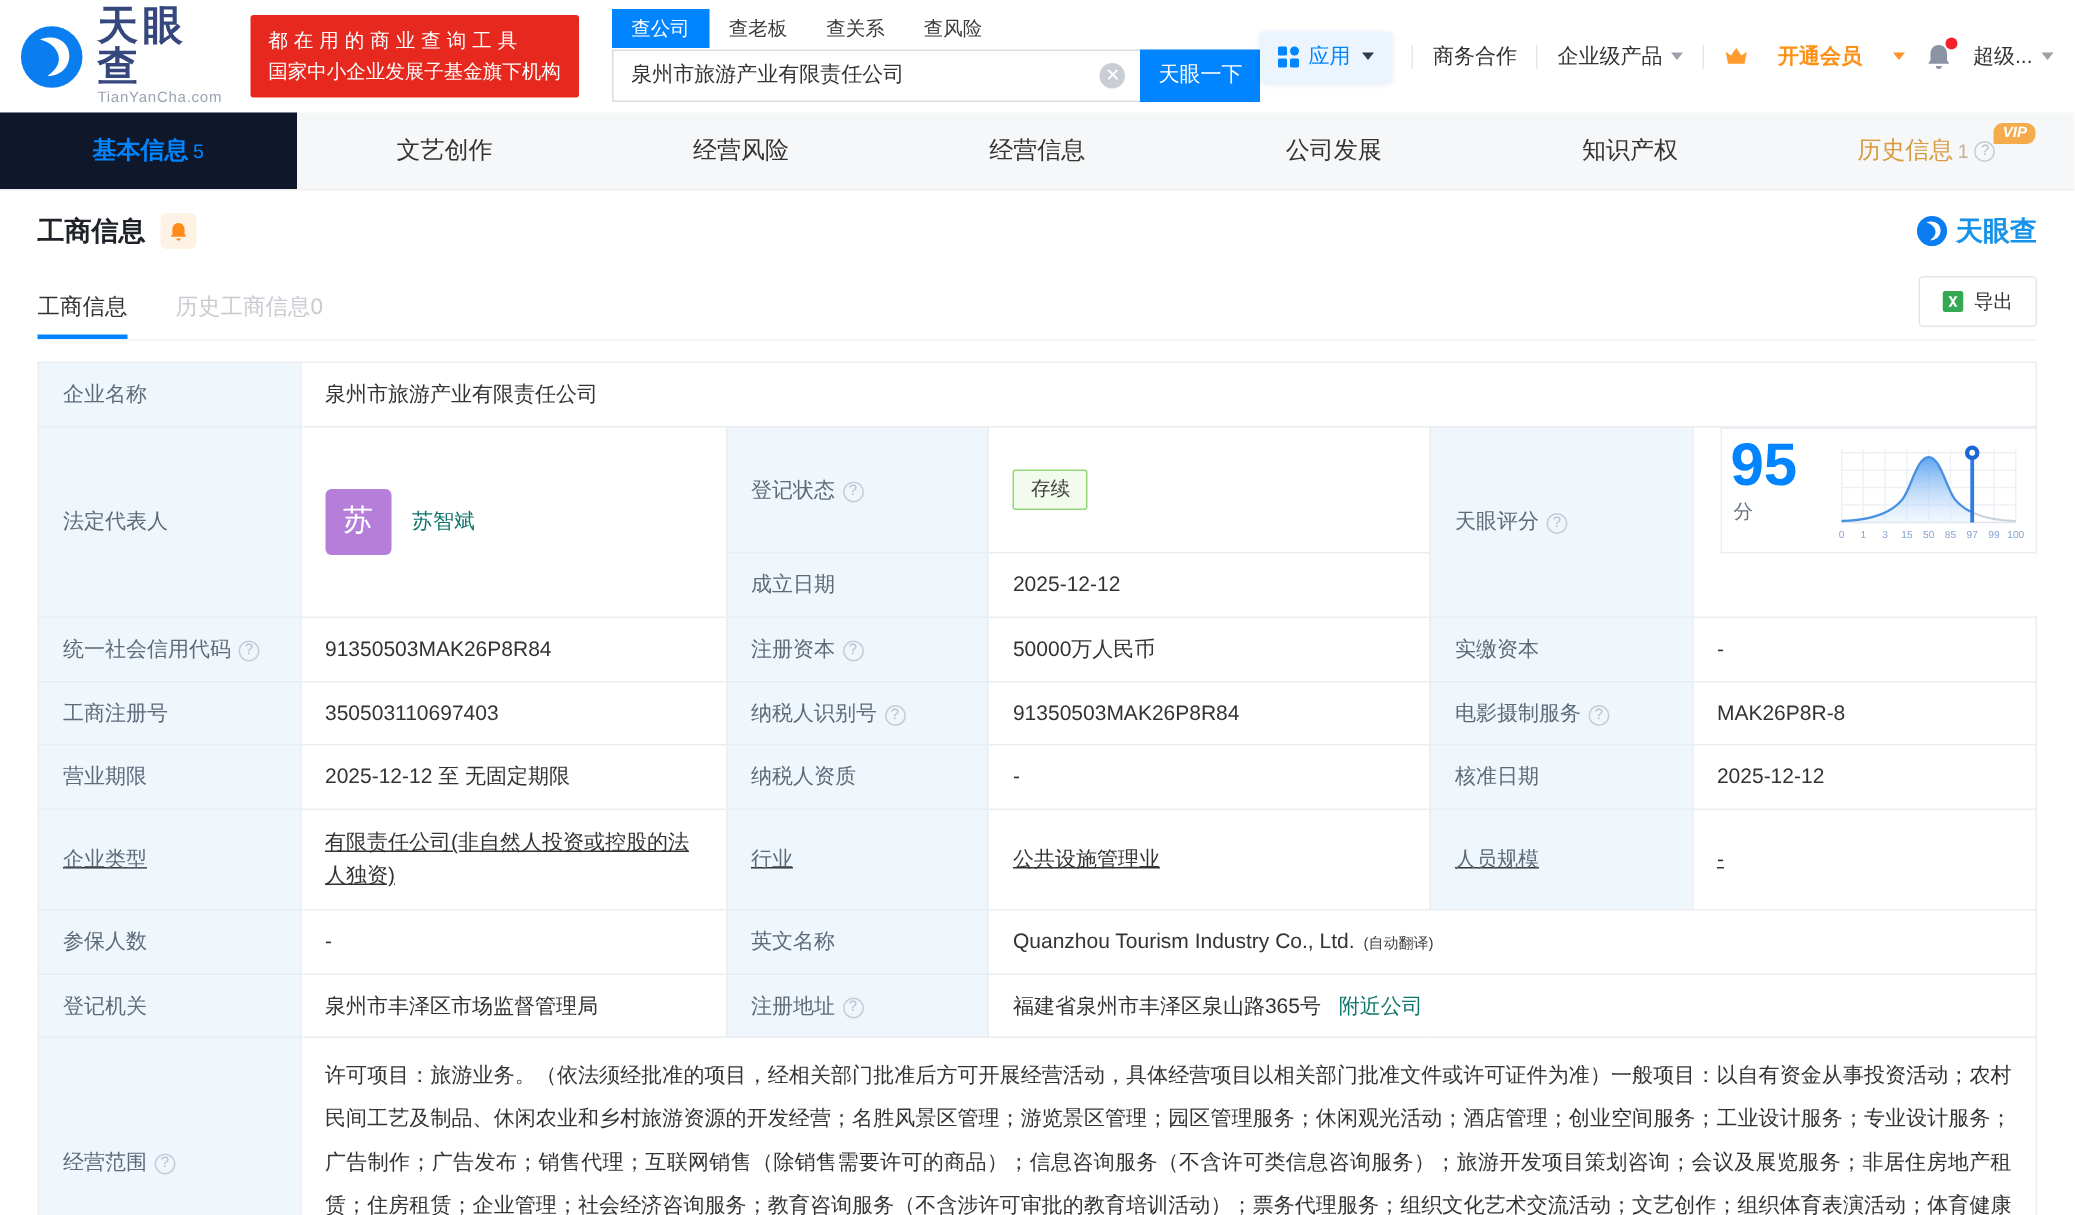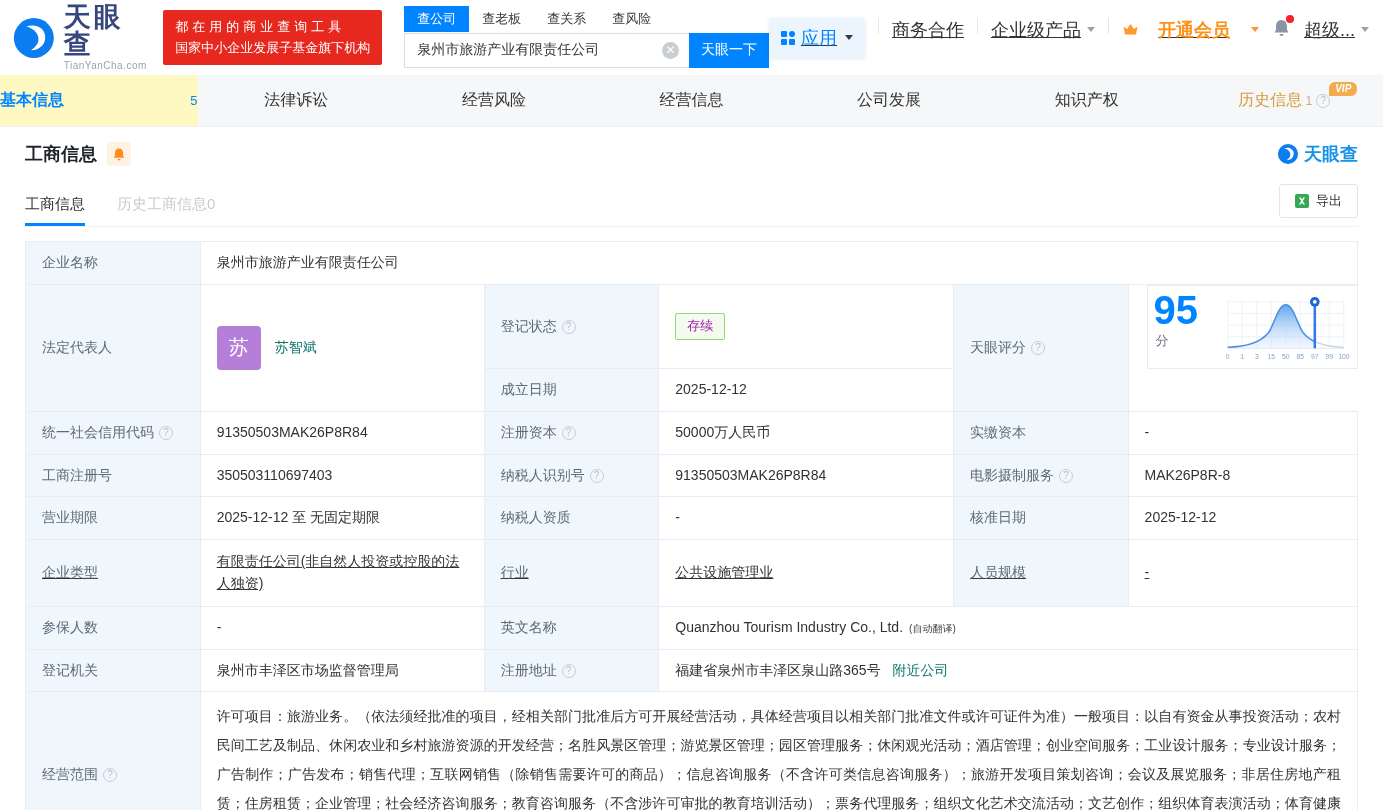--- a/index.html
+++ b/index.html
@@ -20,41 +20,41 @@
   .search-tabs { display:flex; align-items:flex-end; gap:0; height:24px; }
   .search-tab { font-size:13px; color:#3a3a3a; padding:4px 13px; cursor:pointer; }
   .search-tab.active { background:#0084ff; color:#fff; }
   .search-row { display:flex; height:35px; margin-top:1px; }
   .search-input-wrap { position:relative; flex:1; }
   .search-input { width:100%; height:35px; border:1px solid #d8dde3; border-right:none; outline:none;
     font-size:14px; color:#333; padding:0 34px 0 12px; }
   .clear-ic { position:absolute; right:10px; top:9px; width:17px; height:17px; border-radius:50%;
     background:#c9ced4; color:#fff; font-size:12px; line-height:17px; text-align:center; cursor:pointer; }
   .search-btn { width:80px; background:#0084ff; color:#fff; font-size:14px; border:none; cursor:pointer; }
-  .hdr-right { margin-left:auto; display:flex; align-items:flex-start; gap:13px; font-size:18px; white-space:nowrap;text-decoration:underline; }
+  .hdr-right { margin-left:auto; display:flex; align-items:center; gap:13px; font-size:14px; white-space:nowrap; }
   .apps-btn { display:flex; align-items:center; gap:6px; background:#ecf4fe; color:#0084ff;
     padding:8px 12px; border-radius:3px; cursor:pointer; box-shadow:0 1px 4px rgba(0,80,180,.12); }
   .grid-ic { display:inline-grid; grid-template-columns:6px 6px; grid-gap:2px; }
   .grid-ic i { width:6px; height:6px; background:#0084ff; border-radius:1px; }
   .grid-ic i.rd { border-radius:50%; }
   .caret { display:inline-block; width:0; height:0; border-left:4px solid transparent;
     border-right:4px solid transparent; border-top:5px solid #9aa1ab; margin-left:2px; }
   .caret.blue { border-top-color:#2c3e50; }
   .caret.orange { border-top-color:#ff9429; }
   .vdiv { width:1px; height:16px; background:#e4e7ea; }
   .nav-item { color:#333; cursor:pointer; display:flex; align-items:center; gap:4px; }
   .vip-link { color:#ff9016; font-weight:bold; display:flex; align-items:center; gap:19px; cursor:pointer; }
   .bell-wrap { position:relative; cursor:pointer; display:flex; }
   .bell-dot { position:absolute; top:-3px; right:-3px; width:8px; height:8px; border-radius:50%; background:#f5222d; }
 
   
   .tabbar { height:52px; display:flex; background:#f6f7f8; border-bottom:1px solid #f0f0f0; }
   .tabbar .tab { flex:1; display:flex; align-items:center; justify-content:center; font-size:16px;
     color:#333; cursor:pointer; position:relative; }
-  .tabbar .tab.active { background:#fef9c3; color:#0084ff; font-weight:bold;justify-content:space-between; }
+  .tabbar .tab.active { background:#0f172a; color:#0084ff; font-weight:bold; }
   .tab .count { font-size:13px; margin-left:3px; font-weight:normal; }
   .tab.active .count { color:#0084ff; }
   .tab.history { color:#d99b3e; }
   .tab.history .count { color:#c7b08e; margin-left:3px; }
   .tab .help-ic { margin-left:4px; }
   .vip-badge { position:absolute; top:7px; margin-left:118px; background:#f3ab4c; color:#fff;
     font-size:10px; font-weight:bold; font-style:italic; padding:1px 6px 2px; border-radius:6px 6px 6px 1px; }
 
   
   .content { padding:0 25px; }
@@ -72,21 +72,21 @@
     border:1px solid #e2e6ea; background:#fff; border-radius:3px; padding:7px 15px; font-size:13px;
     color:#333; cursor:pointer; }
 
   
   table.info { width:100%; border-collapse:collapse; table-layout:fixed; margin-top:14px; font-size:14px; }
   .info td { border:1px solid #e9edf2; padding:10px 16px; vertical-align:middle; color:#333; line-height:1.55;margin-left:18px; }
   .info td.lbl { background:#eff6fc; color:#5d6b79; }
   .help-ic { display:inline-block; width:14px; height:14px; border:1px solid #c5cdd7; border-radius:50%;
     color:#b6bfca; font-size:10px; line-height:12px; text-align:center; margin-left:5px; vertical-align:1px;
     font-weight:normal; }
-  .badge-green { display:inline-block; background:#f3fbee; border:1px solid #95d878; color:#a21caf;
+  .badge-green { display:inline-block; background:#f3fbee; border:1px solid #95d878; color:#404040;
     font-size:13px; padding:2px 11px; border-radius:2px; }
   .rep-cell { display:flex; align-items:center; gap:14px; }
   .avatar { width:44px; height:44px; border-radius:4px; background:#b57fd9; color:#fff; font-size:20px;
     display:flex; align-items:center; justify-content:center; flex:none; }
   a.blue, .blue-link { color:#0f766e; text-decoration:none; cursor:pointer; }
   .score-cell { display:flex; align-items:flex-start; justify-content:center; gap:10px; padding:4px 6px !important; }
   .score-num { color:#0084ff; font-size:40px; font-weight:bold; line-height:1; }
   .score-unit { color:#67727e; font-size:13px; margin-left:2px; }
   .gray-note { color:#404040; margin-left:6px; font-size:10px; }
   .scope-text { line-height:2.07; text-align:justify; }
@@ -167,21 +167,21 @@
     </span>
   </div>
 </header>
 
 <nav class="tabbar">
   <div class="tab active">
     <span>基本信息</span>
     <span class="count">5</span>
   </div>
   <div class="tab">
-    <span>法律诉讼</span>
+    <span>文艺创作</span>
   </div>
   <div class="tab">
     <span>经营风险</span>
   </div>
   <div class="tab">
     <span>经营信息</span>
   </div>
   <div class="tab">
     <span>公司发展</span>
   </div>

